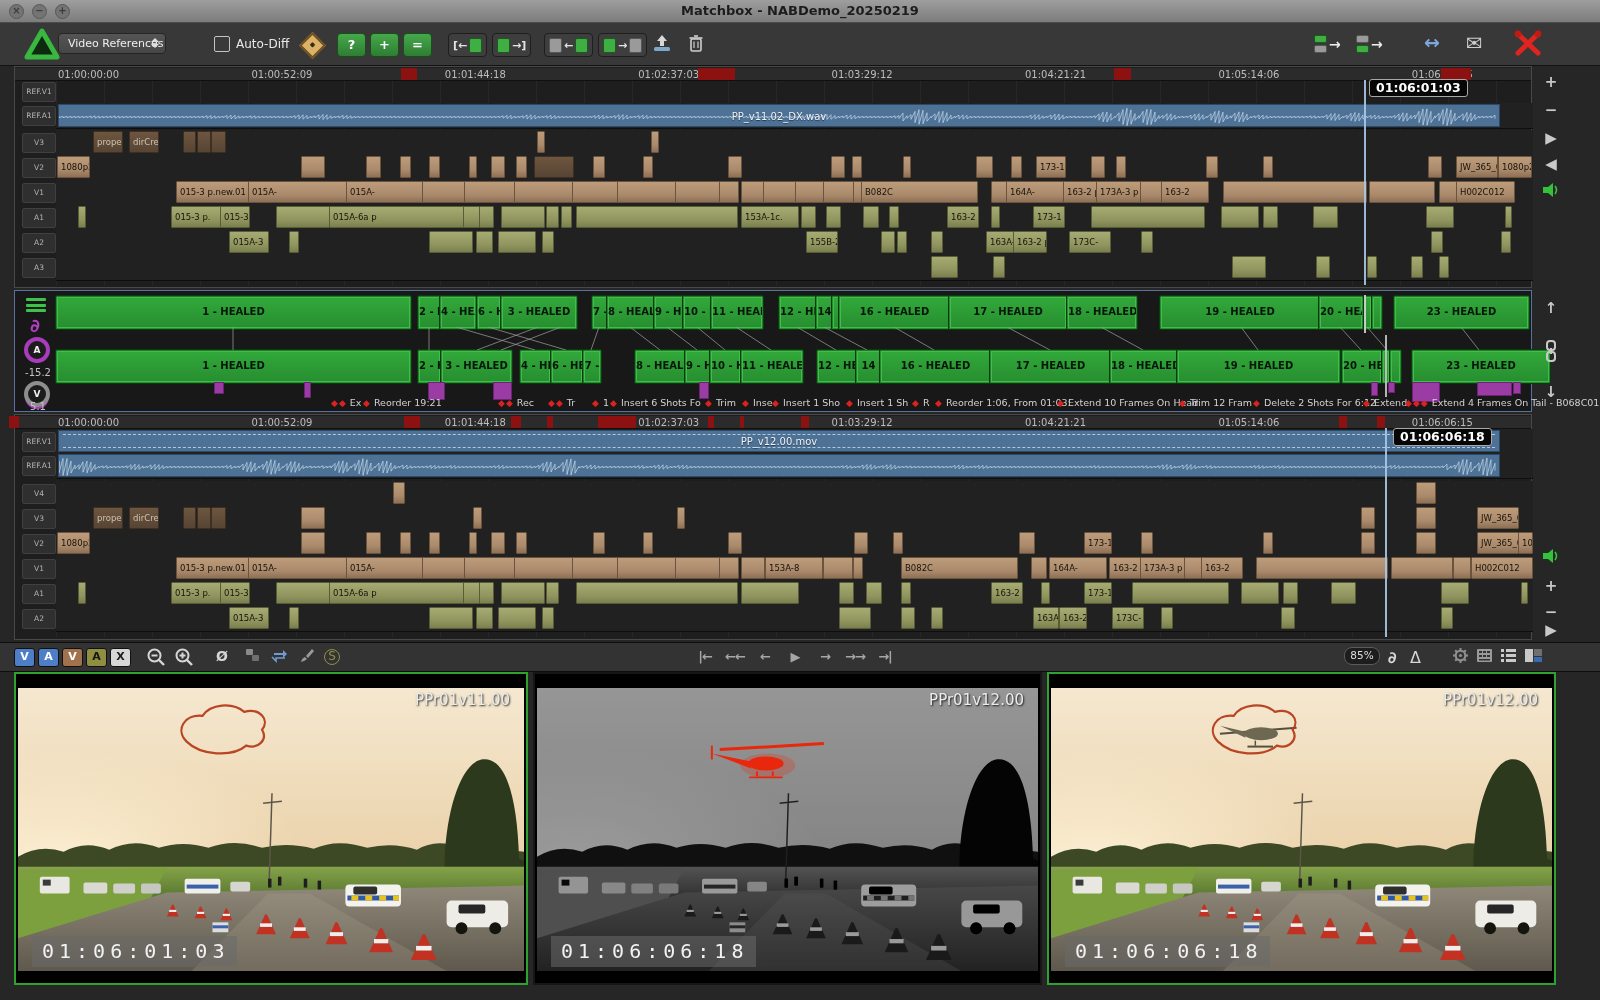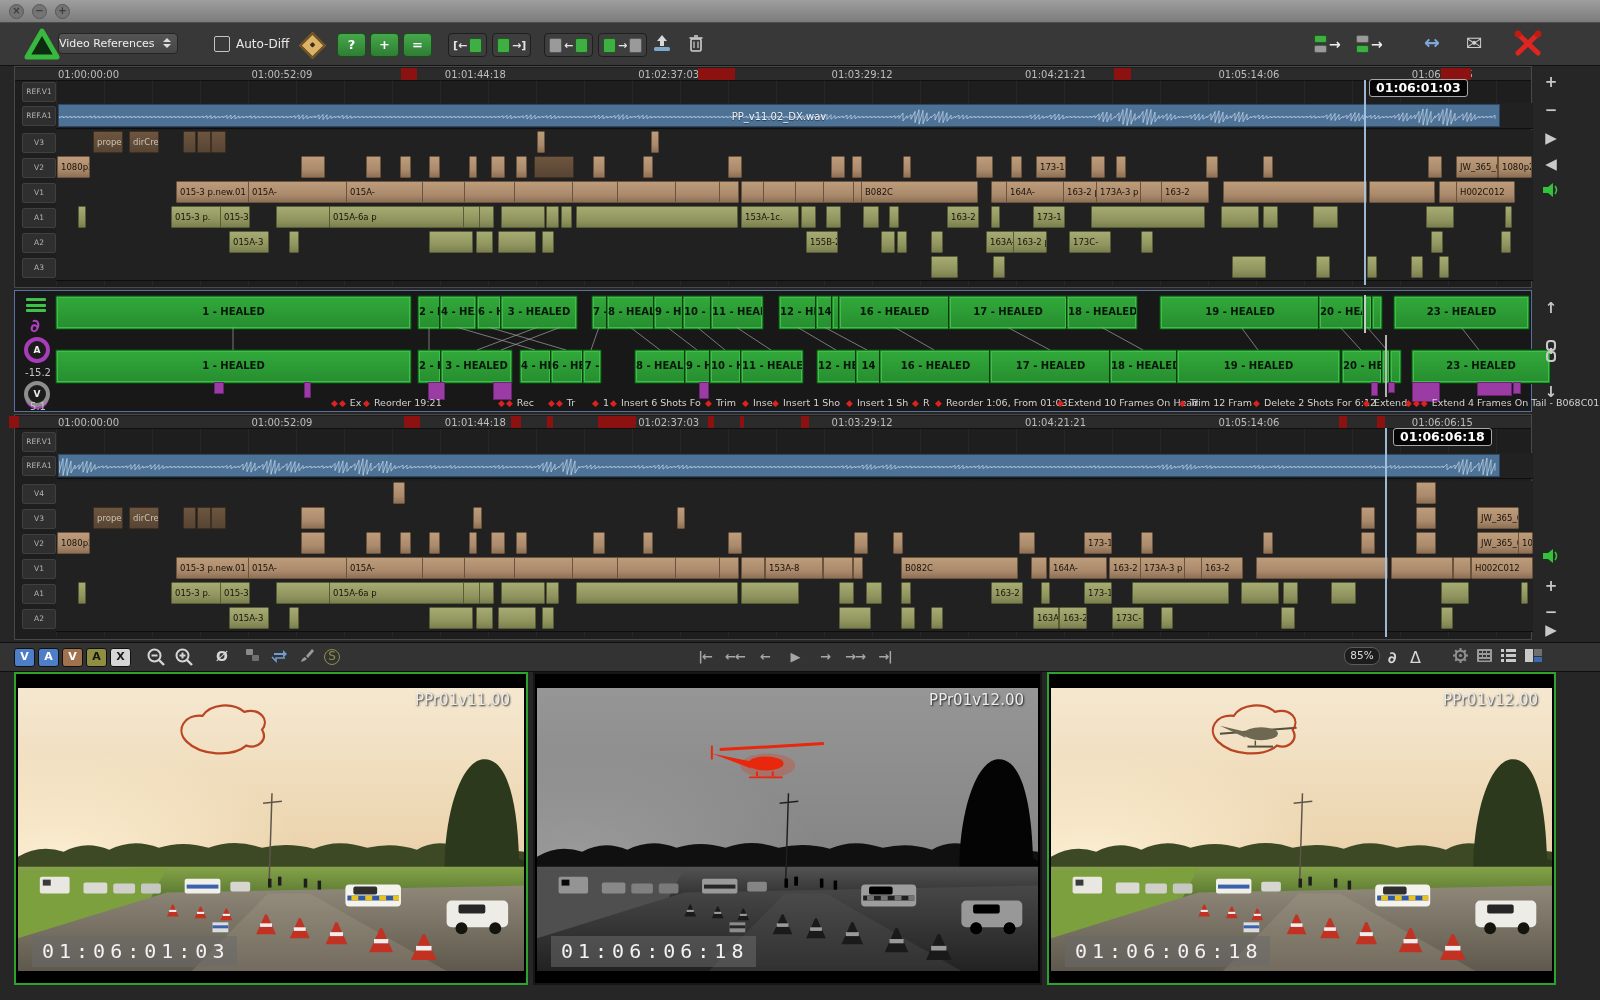--- a/index.html
+++ b/index.html
@@ -8,22 +8,22 @@
   
   .titlebar{position:absolute;top:0;left:0;width:1600px;height:22px;
     background:linear-gradient(#9e9e9e,#7c7c7c);border-bottom:1px solid #4c4c4c;}
   .traffic{position:absolute;left:9px;top:4px;display:flex;gap:8px;}
   .tlb{width:13px;height:13px;border-radius:50%;background:#747474;border:1px solid #585858;
     color:#3c3c3c;font-size:10px;line-height:12px;text-align:center;font-weight:bold;}
   .wtitle{position:absolute;left:0;right:0;top:3px;text-align:center;font-size:13px;font-weight:bold;color:#1c1c1c;}
   
   .toolbar{position:absolute;top:23px;left:0;width:1600px;height:42px;background:#383838;border-bottom:1px solid #121212;}
   .toolbar .abs{position:absolute;}
-  .dropdown{left:58px;top:10px;width:120px;height:21px;background:linear-gradient(#555,#464646);
-    border:1px solid #252525;border-radius:4px;color:#eee;font-size:11px;line-height:20px;box-sizing:border-box;}
+  .dropdown{left:58px;top:10px;width:108px;height:21px;background:linear-gradient(#555,#464646);
+    border:1px solid #252525;border-radius:4px;color:#eee;font-size:11px;line-height:20px;padding-left:9px;box-sizing:border-box;}
   .dd-arrows{position:absolute;right:6px;top:4px;display:flex;flex-direction:column;gap:2px;}
   .dd-arrows i{width:0;height:0;border-left:4px solid transparent;border-right:4px solid transparent;}
   .dd-arrows i.u{border-bottom:4px solid #ddd;} .dd-arrows i.d{border-top:4px solid #ddd;}
   .chk{left:214px;top:13px;width:14px;height:14px;border:1.5px solid #c3c3c3;border-radius:2px;background:#3a3a3a;}
   .chklabel{left:236px;top:14px;font-size:12px;color:#e8e8e8;}
   .diamond{left:303px;top:13px;width:15px;height:15px;background:#dcb269;border:2px solid #6e4f1e;transform:rotate(45deg);}
   .diamond::after{content:"";position:absolute;left:5px;top:5px;width:4px;height:4px;background:#3a2c12;border-radius:1px;}
   .gbtn{width:27px;height:22px;background:linear-gradient(#46a84b,#2e7d33);border:1px solid #17501b;border-radius:4px;
     color:#fff;font-weight:bold;font-size:13px;text-align:center;line-height:21px;}
   .dkbtn{height:22px;background:#3e3e3e;border:1px solid #1e1e1e;border-radius:4px;display:flex;align-items:center;gap:2px;
@@ -102,20 +102,21 @@
 <body>
 
 <div id="app">
 
   <div class="titlebar">
     <div class="traffic">
       <span class="tlb">×</span>
       <span class="tlb">−</span>
       <span class="tlb">+</span>
     </div>
+    <div class="wtitle">Matchbox - NABDemo_20250219</div>
   </div>
 
   <div class="toolbar">
     <svg class="abs" style="left:24px;top:5px" width="36" height="32" viewBox="0 0 36 32">
       <polygon points="18,3 33,29 3,29" fill="#0e2a10" stroke="#38b83e" stroke-width="5" stroke-linejoin="round"></polygon>
       </svg>
     <div class="abs dropdown">
       <span>Video References</span>
       <span class="dd-arrows">
           <i class="u"></i>
@@ -578,20 +579,25 @@
         <div class="redmark" style="left: -6px; width: 10px;"></div>
         <div class="redmark" style="left: 389px; width: 16px;"></div>
         <div class="redmark" style="left: 496px; width: 10px;"></div>
         <div class="redmark" style="left: 532px; width: 6px;"></div>
         <div class="redmark" style="left: 583px; width: 38px;"></div>
         <div class="redmark" style="left: 693px; width: 6px;"></div>
         <div class="redmark" style="left: 725px; width: 4px;"></div>
         <div class="redmark" style="left: 786px; width: 8px;"></div>
         <div class="redmark" style="left: 1324px; width: 8px;"></div>
         <div class="redmark" style="left: 1362px; width: 8px;"></div>
+      </div>
+      <div class="lane" style="top: 14px; height: 24px;">
+        <div class="refv">
+          <span class="refname">PP_v12.00.mov</span>
+        </div>
       </div>
       <div class="glabel" style="top: 16.5px;">REF.V1</div>
       <div class="lane" style="top: 38px; height: 25px;">
         <div class="refa">
           <svg width="1438" height="20">
             <path d="M0,10.0 L0,4.1 L0,15.9 L4,1.5 L4,18.5 L8,1.5 L8,18.5 L12,4.0 L12,16.0 L16,8.1 L16,11.9 L20,7.7 L20,12.3 L24,4.8 L24,15.2 L28,4.1 L28,15.9 L32,5.2 L32,14.8 L36,7.5 L36,12.5 L40,9.3 L40,10.7 L44,8.9 L44,11.1 L48,8.7 L48,11.3 L52,9.3 L52,10.7 L56,9.3 L56,10.7 L60,9.3 L60,10.7 L64,9.3 L64,10.7 L68,8.8 L68,11.2 L72,7.7 L72,12.3 L76,7.1 L76,12.9 L80,7.6 L80,12.4 L84,8.9 L84,11.1 L88,9.3 L88,10.7 L92,7.9 L92,12.1 L96,7.3 L96,12.7 L100,7.6 L100,12.4 L104,8.5 L104,11.5 L108,9.3 L108,10.7 L112,9.3 L112,10.7 L116,9.3 L116,10.7 L120,9.3 L120,10.7 L124,9.3 L124,10.7 L128,9.3 L128,10.7 L132,9.3 L132,10.7 L136,9.3 L136,10.7 L140,9.3 L140,10.7 L144,9.3 L144,10.7 L148,9.3 L148,10.7 L152,9.3 L152,10.7 L156,9.3 L156,10.7 L160,9.3 L160,10.7 L164,9.2 L164,10.8 L168,8.6 L168,11.4 L172,8.4 L172,11.6 L176,9.2 L176,10.8 L180,9.2 L180,10.8 L184,7.0 L184,13.0 L188,5.3 L188,14.7 L192,4.8 L192,15.2 L196,6.1 L196,13.9 L200,9.0 L200,11.0 L204,7.4 L204,12.6 L208,4.2 L208,15.8 L212,2.6 L212,17.4 L216,3.4 L216,16.6 L220,6.1 L220,13.9 L224,9.3 L224,10.7 L228,6.6 L228,13.4 L232,4.6 L232,15.4 L236,4.6 L236,15.4 L240,6.2 L240,13.8 L244,8.5 L244,11.5 L248,9.3 L248,10.7 L252,9.0 L252,11.0 L256,9.3 L256,10.7 L260,9.3 L260,10.7 L264,8.7 L264,11.3 L268,9.2 L268,10.8 L272,8.9 L272,11.1 L276,6.4 L276,13.6 L280,4.3 L280,15.7 L284,3.8 L284,16.2 L288,5.5 L288,14.5 L292,9.1 L292,10.9 L296,6.6 L296,13.4 L300,3.1 L300,16.9 L304,1.6 L304,18.4 L308,2.7 L308,17.3 L312,6.0 L312,14.0 L316,9.3 L316,10.7 L320,6.0 L320,14.0 L324,4.0 L324,16.0 L328,4.0 L328,16.0 L332,5.8 L332,14.2 L336,8.4 L336,11.6 L340,9.3 L340,10.7 L344,8.1 L344,11.9 L348,8.1 L348,11.9 L352,8.8 L352,11.2 L356,9.3 L356,10.7 L360,9.3 L360,10.7 L364,9.3 L364,10.7 L368,9.1 L368,10.9 L372,8.5 L372,11.5 L376,8.4 L376,11.6 L380,8.9 L380,11.1 L384,9.3 L384,10.7 L388,9.2 L388,10.8 L392,8.6 L392,11.4 L396,8.6 L396,11.4 L400,9.1 L400,10.9 L404,9.3 L404,10.7 L408,9.3 L408,10.7 L412,9.3 L412,10.7 L416,9.3 L416,10.7 L420,9.2 L420,10.8 L424,9.1 L424,10.9 L428,9.3 L428,10.7 L432,9.3 L432,10.7 L436,8.8 L436,11.2 L440,8.4 L440,11.6 L444,8.5 L444,11.5 L448,9.1 L448,10.9 L452,9.3 L452,10.7 L456,9.3 L456,10.7 L460,9.3 L460,10.7 L464,9.3 L464,10.7 L468,8.9 L468,11.1 L472,8.9 L472,11.1 L476,9.3 L476,10.7 L480,8.3 L480,11.7 L484,6.2 L484,13.8 L488,4.8 L488,15.2 L492,5.0 L492,15.0 L496,7.2 L496,12.8 L500,9.3 L500,10.7 L504,5.4 L504,14.6 L508,2.5 L508,17.5 L512,1.9 L512,18.1 L516,3.8 L516,16.2 L520,9.3 L520,10.7 L524,9.3 L524,10.7 L528,8.4 L528,11.6 L532,7.9 L532,12.1 L536,8.2 L536,11.8 L540,8.9 L540,11.1 L544,9.3 L544,10.7 L548,9.3 L548,10.7 L552,9.3 L552,10.7 L556,9.3 L556,10.7 L560,9.3 L560,10.7 L564,9.3 L564,10.7 L568,9.3 L568,10.7 L572,9.3 L572,10.7 L576,9.0 L576,11.0 L580,8.6 L580,11.4 L584,8.6 L584,11.4 L588,9.3 L588,10.7 L592,9.3 L592,10.7 L596,8.6 L596,11.4 L600,7.9 L600,12.1 L604,7.8 L604,12.2 L608,8.4 L608,11.6 L612,9.3 L612,10.7 L616,9.3 L616,10.7 L620,8.5 L620,11.5 L624,8.2 L624,11.8 L628,8.4 L628,11.6 L632,9.1 L632,10.9 L636,9.3 L636,10.7 L640,9.3 L640,10.7 L644,9.3 L644,10.7 L648,9.3 L648,10.7 L652,9.3 L652,10.7 L656,9.3 L656,10.7 L660,9.3 L660,10.7 L664,9.3 L664,10.7 L668,9.3 L668,10.7 L672,9.3 L672,10.7 L676,9.3 L676,10.7 L680,9.3 L680,10.7 L684,9.3 L684,10.7 L688,9.3 L688,10.7 L692,9.3 L692,10.7 L696,9.3 L696,10.7 L700,9.3 L700,10.7 L704,9.3 L704,10.7 L708,9.3 L708,10.7 L712,9.3 L712,10.7 L716,9.3 L716,10.7 L720,9.3 L720,10.7 L724,9.3 L724,10.7 L728,9.3 L728,10.7 L732,9.3 L732,10.7 L736,9.2 L736,10.8 L740,9.1 L740,10.9 L744,9.3 L744,10.7 L748,9.3 L748,10.7 L752,9.3 L752,10.7 L756,9.3 L756,10.7 L760,9.3 L760,10.7 L764,9.3 L764,10.7 L768,9.3 L768,10.7 L772,9.3 L772,10.7 L776,9.3 L776,10.7 L780,9.3 L780,10.7 L784,8.8 L784,11.2 L788,8.5 L788,11.5 L792,8.8 L792,11.2 L796,9.3 L796,10.7 L800,9.2 L800,10.8 L804,8.1 L804,11.9 L808,7.5 L808,12.5 L812,7.6 L812,12.4 L816,8.5 L816,11.5 L820,9.3 L820,10.7 L824,8.7 L824,11.3 L828,7.8 L828,12.2 L832,7.6 L832,12.4 L836,8.2 L836,11.8 L840,9.2 L840,10.8 L844,9.3 L844,10.7 L848,9.1 L848,10.9 L852,8.9 L852,11.1 L856,9.2 L856,10.8 L860,9.3 L860,10.7 L864,9.3 L864,10.7 L868,9.3 L868,10.7 L872,9.3 L872,10.7 L876,9.2 L876,10.8 L880,9.0 L880,11.0 L884,9.2 L884,10.8 L888,9.3 L888,10.7 L892,9.3 L892,10.7 L896,8.5 L896,11.5 L900,8.1 L900,11.9 L904,8.3 L904,11.7 L908,9.0 L908,11.0 L912,9.3 L912,10.7 L916,9.0 L916,11.0 L920,8.5 L920,11.5 L924,8.4 L924,11.6 L928,8.8 L928,11.2 L932,9.3 L932,10.7 L936,9.3 L936,10.7 L940,9.3 L940,10.7 L944,9.3 L944,10.7 L948,9.3 L948,10.7 L952,9.3 L952,10.7 L956,9.3 L956,10.7 L960,9.3 L960,10.7 L964,9.3 L964,10.7 L968,9.3 L968,10.7 L972,9.3 L972,10.7 L976,9.3 L976,10.7 L980,9.3 L980,10.7 L984,9.3 L984,10.7 L988,9.3 L988,10.7 L992,9.3 L992,10.7 L996,9.3 L996,10.7 L1000,9.3 L1000,10.7 L1004,9.3 L1004,10.7 L1008,9.3 L1008,10.7 L1012,9.2 L1012,10.8 L1016,9.0 L1016,11.0 L1020,9.1 L1020,10.9 L1024,9.3 L1024,10.7 L1028,9.3 L1028,10.7 L1032,9.1 L1032,10.9 L1036,8.8 L1036,11.2 L1040,8.8 L1040,11.2 L1044,9.2 L1044,10.8 L1048,9.3 L1048,10.7 L1052,9.3 L1052,10.7 L1056,9.3 L1056,10.7 L1060,9.3 L1060,10.7 L1064,9.3 L1064,10.7 L1068,9.3 L1068,10.7 L1072,9.3 L1072,10.7 L1076,9.3 L1076,10.7 L1080,9.3 L1080,10.7 L1084,8.9 L1084,11.1 L1088,8.8 L1088,11.2 L1092,9.2 L1092,10.8 L1096,9.3 L1096,10.7 L1100,8.7 L1100,11.3 L1104,7.8 L1104,12.2 L1108,7.5 L1108,12.5 L1112,8.0 L1112,12.0 L1116,9.1 L1116,10.9 L1120,9.3 L1120,10.7 L1124,8.1 L1124,11.9 L1128,7.4 L1128,12.6 L1132,7.6 L1132,12.4 L1136,8.4 L1136,11.6 L1140,9.3 L1140,10.7 L1144,9.3 L1144,10.7 L1148,8.7 L1148,11.3 L1152,8.6 L1152,11.4 L1156,9.0 L1156,11.0 L1160,9.3 L1160,10.7 L1164,9.3 L1164,10.7 L1168,9.3 L1168,10.7 L1172,9.3 L1172,10.7 L1176,9.3 L1176,10.7 L1180,9.3 L1180,10.7 L1184,9.3 L1184,10.7 L1188,9.3 L1188,10.7 L1192,9.2 L1192,10.8 L1196,8.7 L1196,11.3 L1200,8.5 L1200,11.5 L1204,8.8 L1204,11.2 L1208,9.3 L1208,10.7 L1212,9.3 L1212,10.7 L1216,8.9 L1216,11.1 L1220,8.6 L1220,11.4 L1224,8.8 L1224,11.2 L1228,9.3 L1228,10.7 L1232,9.3 L1232,10.7 L1236,9.3 L1236,10.7 L1240,9.3 L1240,10.7 L1244,9.3 L1244,10.7 L1248,9.3 L1248,10.7 L1252,9.3 L1252,10.7 L1256,9.3 L1256,10.7 L1260,9.3 L1260,10.7 L1264,9.3 L1264,10.7 L1268,9.3 L1268,10.7 L1272,9.3 L1272,10.7 L1276,9.3 L1276,10.7 L1280,9.3 L1280,10.7 L1284,9.3 L1284,10.7 L1288,9.3 L1288,10.7 L1292,9.3 L1292,10.7 L1296,9.3 L1296,10.7 L1300,9.3 L1300,10.7 L1304,9.3 L1304,10.7 L1308,9.2 L1308,10.8 L1312,8.8 L1312,11.2 L1316,8.7 L1316,11.3 L1320,9.1 L1320,10.9 L1324,9.3 L1324,10.7 L1328,9.3 L1328,10.7 L1332,8.6 L1332,11.4 L1336,8.3 L1336,11.7 L1340,8.6 L1340,11.4 L1344,9.2 L1344,10.8 L1348,9.3 L1348,10.7 L1352,9.3 L1352,10.7 L1356,9.0 L1356,11.0 L1360,9.1 L1360,10.9 L1364,9.3 L1364,10.7 L1368,9.3 L1368,10.7 L1372,9.3 L1372,10.7 L1376,9.3 L1376,10.7 L1380,9.3 L1380,10.7 L1384,9.1 L1384,10.9 L1388,7.2 L1388,12.8 L1392,8.9 L1392,11.1 L1396,8.0 L1396,12.0 L1400,4.7 L1400,15.3 L1404,2.5 L1404,17.5 L1408,2.5 L1408,17.5 L1412,5.0 L1412,15.0 L1416,9.3 L1416,10.7 L1420,5.8 L1420,14.2 L1424,2.2 L1424,17.8 L1428,1.1 L1428,18.9 L1432,2.7 L1432,17.3 L1436,6.3 L1436,13.7" stroke="#b9cfe4" stroke-width="0.8" fill="none"></path>
           </svg>
         </div>
       </div>
       <div class="glabel" style="top: 41px;">REF.A1</div>

